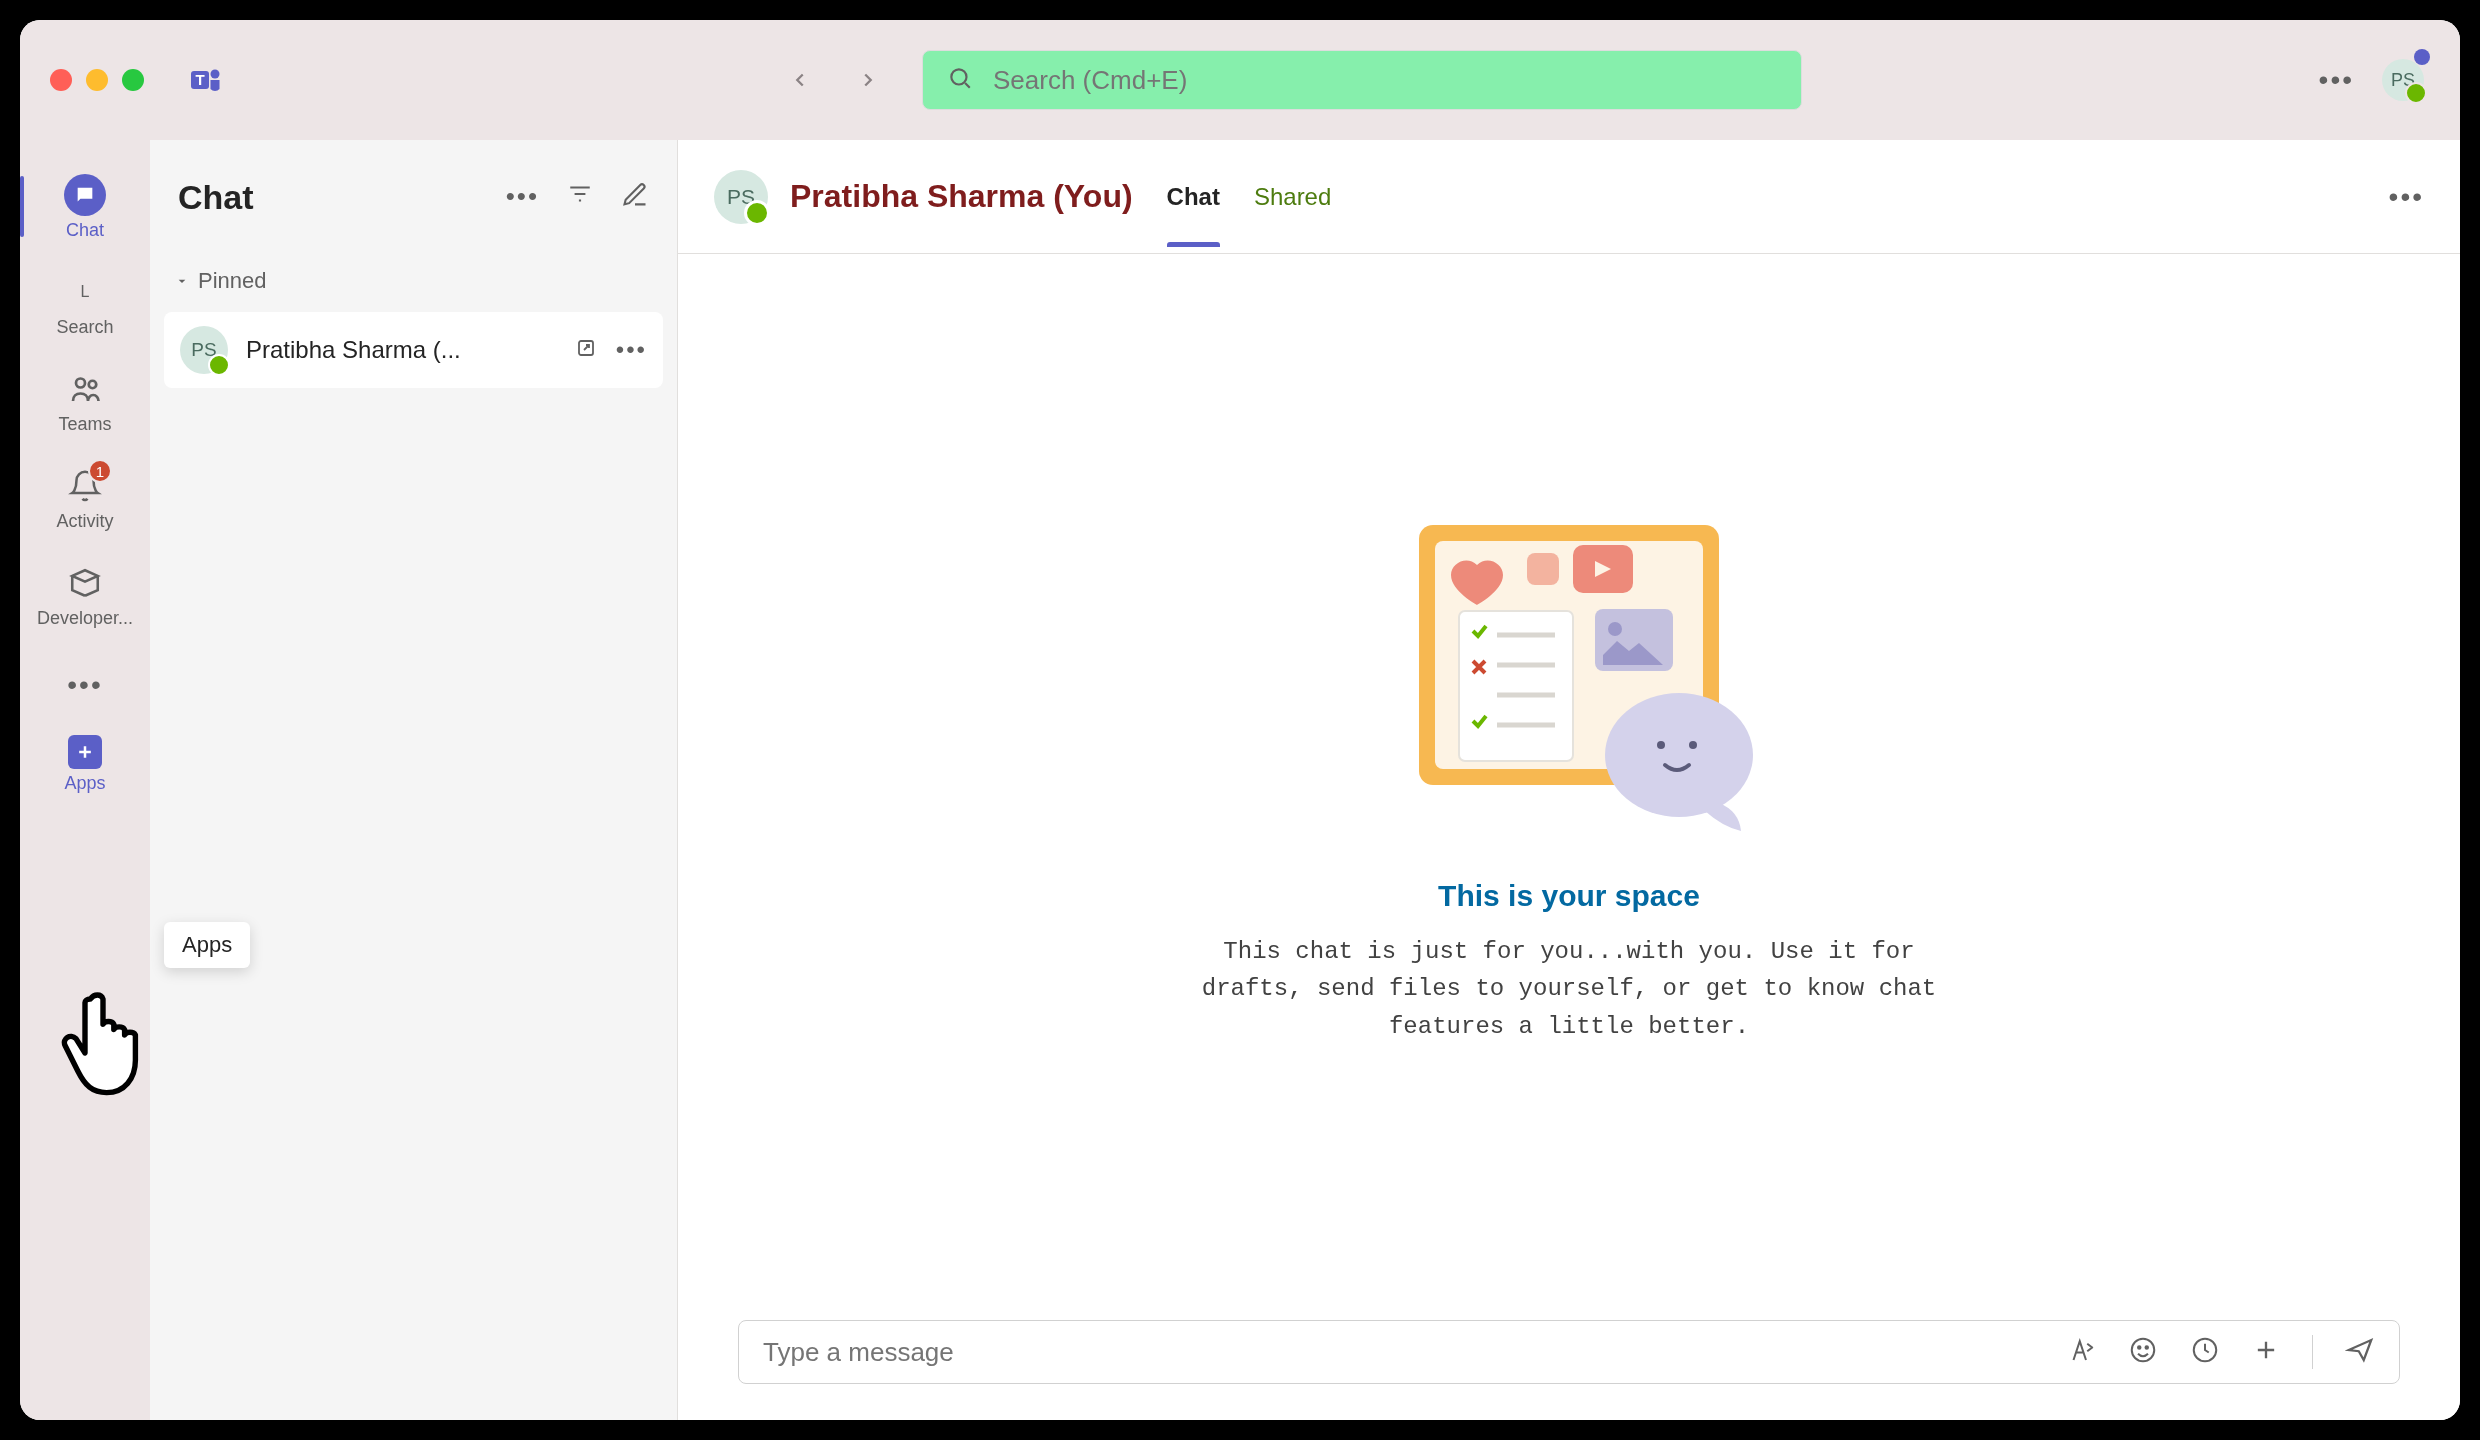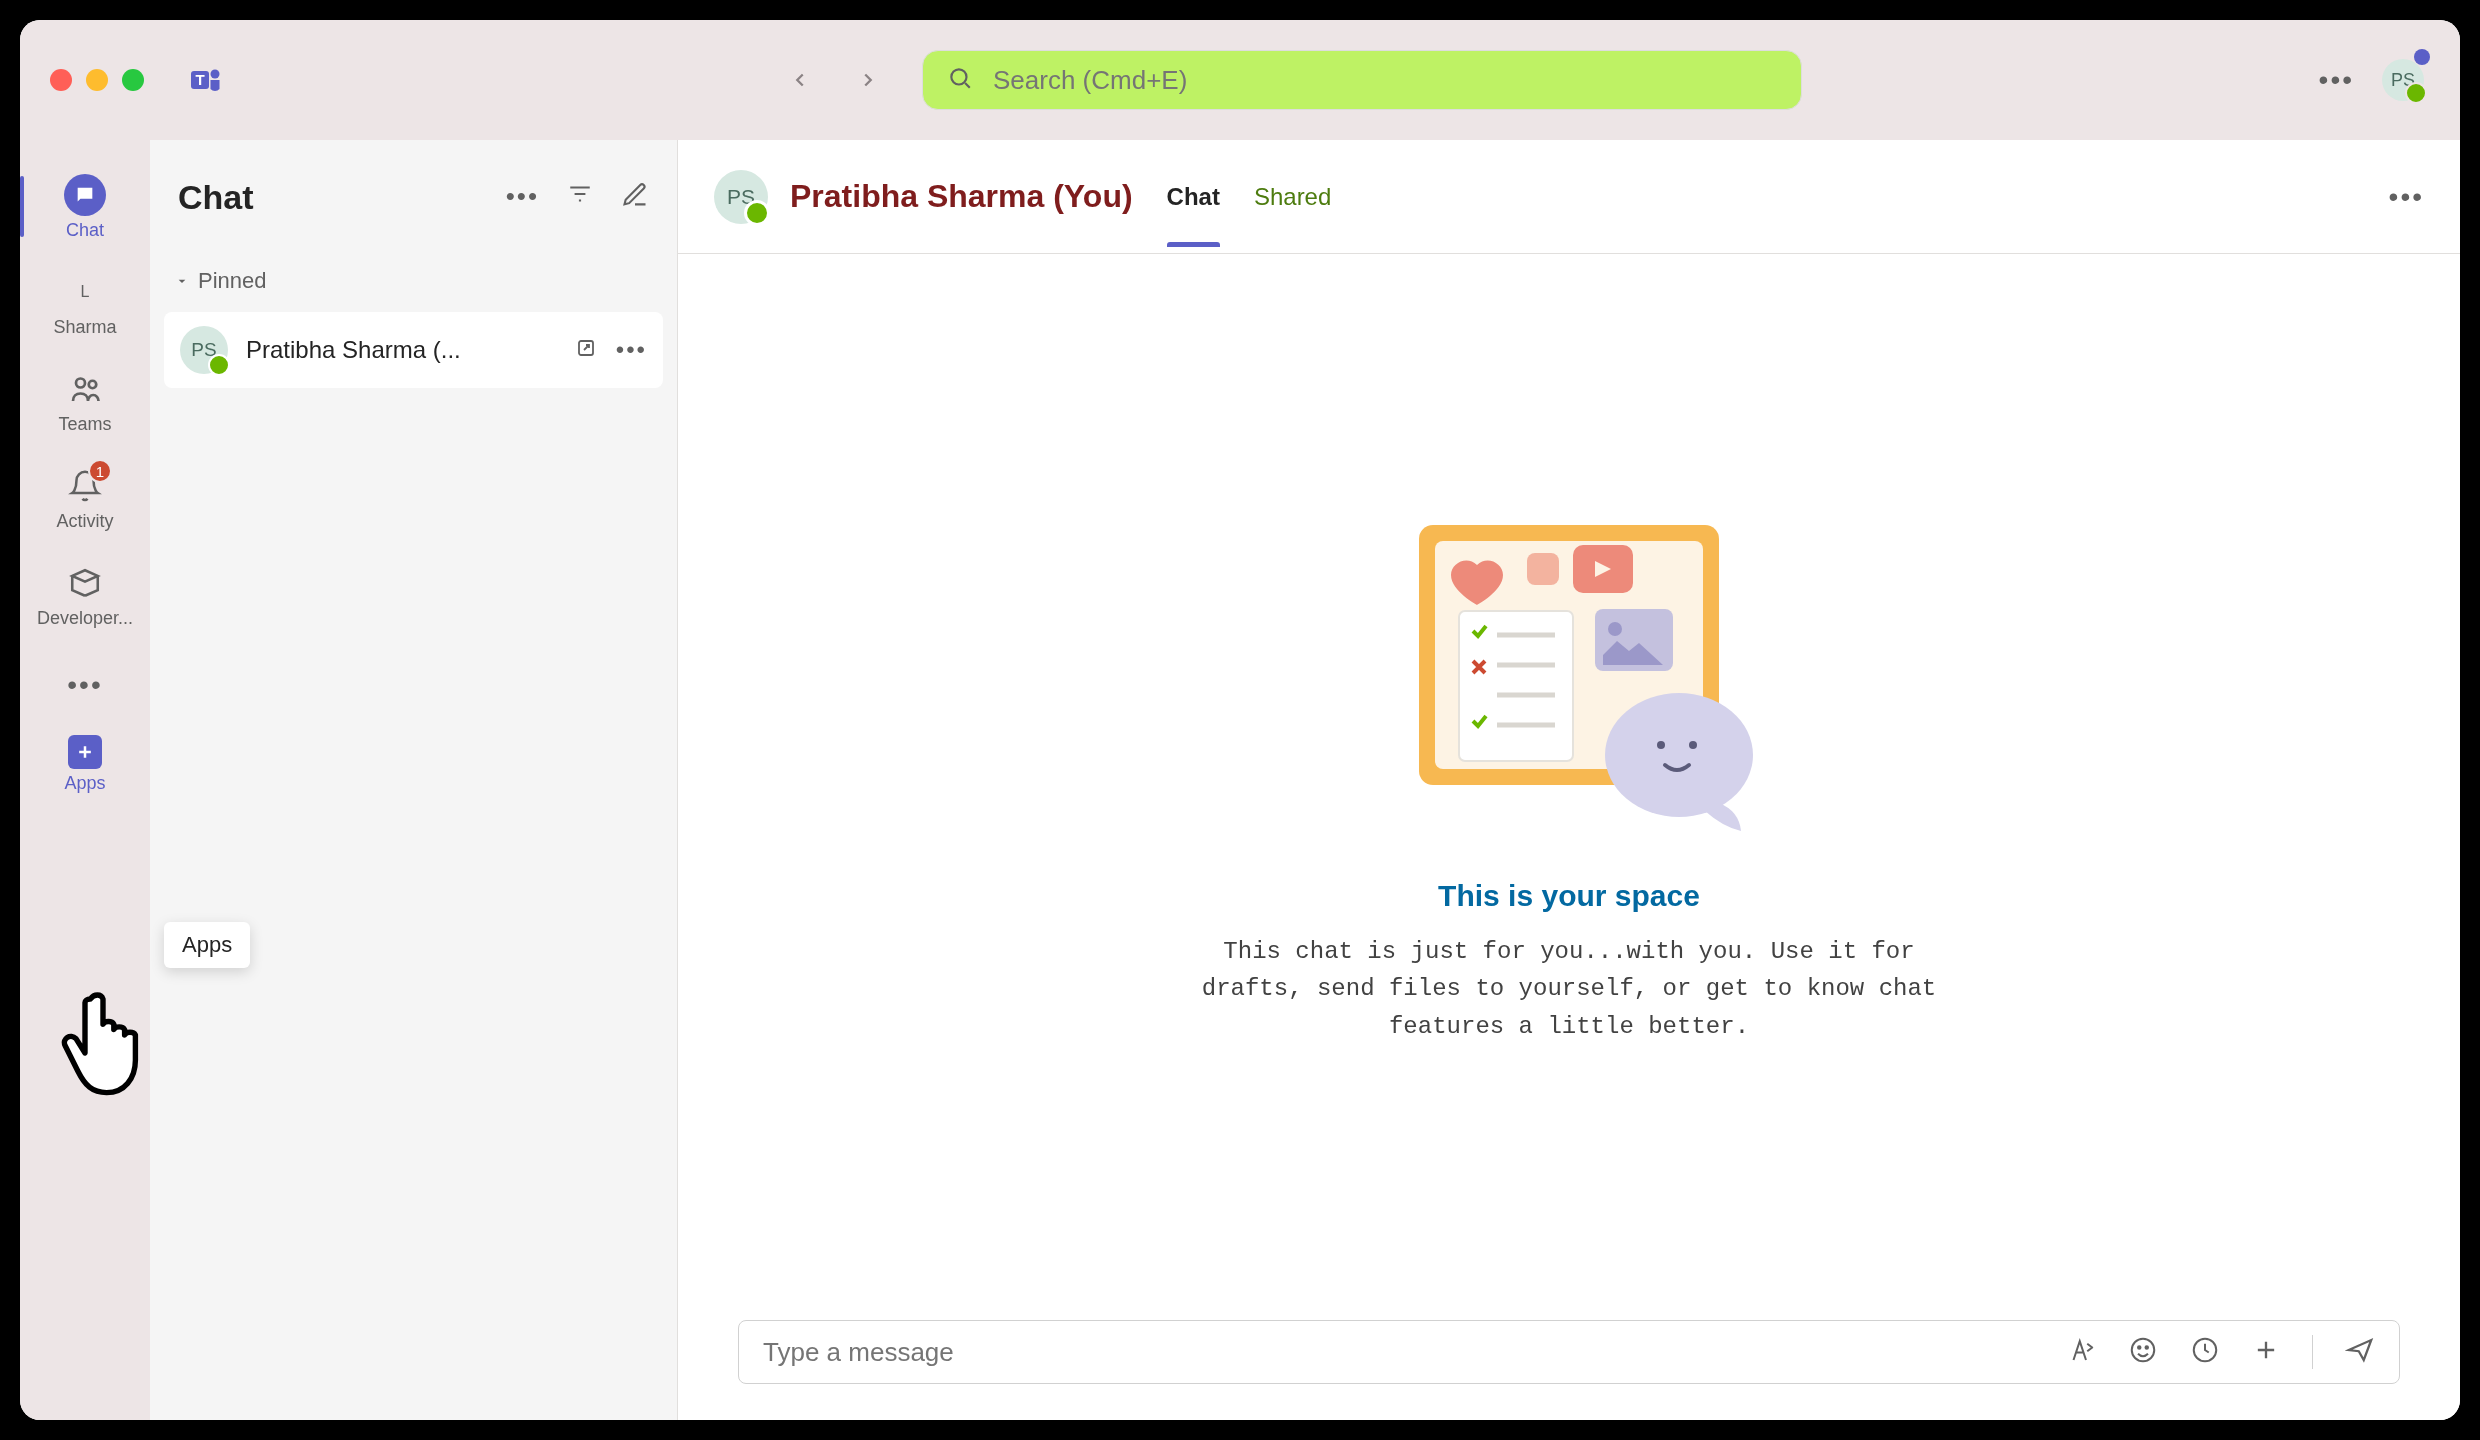--- a/index.html
+++ b/index.html
@@ -34,23 +34,23 @@
 .traffic-light { width: 22px; height: 22px; border-radius: 50%; }
 .tl-red { background: #ff5f57; }
 .tl-yellow { background: #febc2e; }
 .tl-green { background: #28c840; }
 .app-icon { width: 40px; height: 40px; margin-left: 28px; display:flex; align-items:center; justify-content:center;}
 .nav-arrows { display: flex; gap: 28px; margin-left: 540px; }
 .nav-arrow { width: 40px; height: 40px; color: #8b8385; cursor: pointer; display:flex;align-items:center;justify-content:center;}
 .search-bar {
   flex: 0 0 880px;
   height: 60px;
-  background: #bef264;
+  background: #86efac;
   border: 1px solid #ddd;
-  border-radius: 16px;
+  border-radius: 8px;
   display: flex;
   align-items: center;
   padding: 0 24px;
   gap: 20px;
   margin-left: 20px;
 }
 .search-input {
   border: none;
   outline: none;
   font-size: 26px;
@@ -307,21 +307,21 @@
           <svg width="22" height="22" viewBox="0 0 24 24" fill="#fff">
               <path d="M4 4h16v12H7l-3 3z"></path>
             </svg>
         </div>
         <div class="rail-label">Chat</div>
       </div>
       <div class="rail-item">
         <div class="rail-icon">
           <div class="box-icon">L</div>
         </div>
-        <div class="rail-label">Sharma</div>
+        <div class="rail-label">Search</div>
       </div>
       <div class="rail-item">
         <div class="rail-icon">
           <svg width="36" height="36" viewBox="0 0 24 24" fill="none" stroke="#616161" stroke-width="1.8">
               <circle cx="9" cy="8" r="3"></circle>
               <circle cx="17" cy="9" r="2.5"></circle>
               <path d="M4 20c0-3 2-5 5-5s5 2 5 5M14 20c0-2 1.5-4 3.5-4s3.5 2 3.5 4"></path>
             </svg>
         </div>
         <div class="rail-label">Teams</div>

